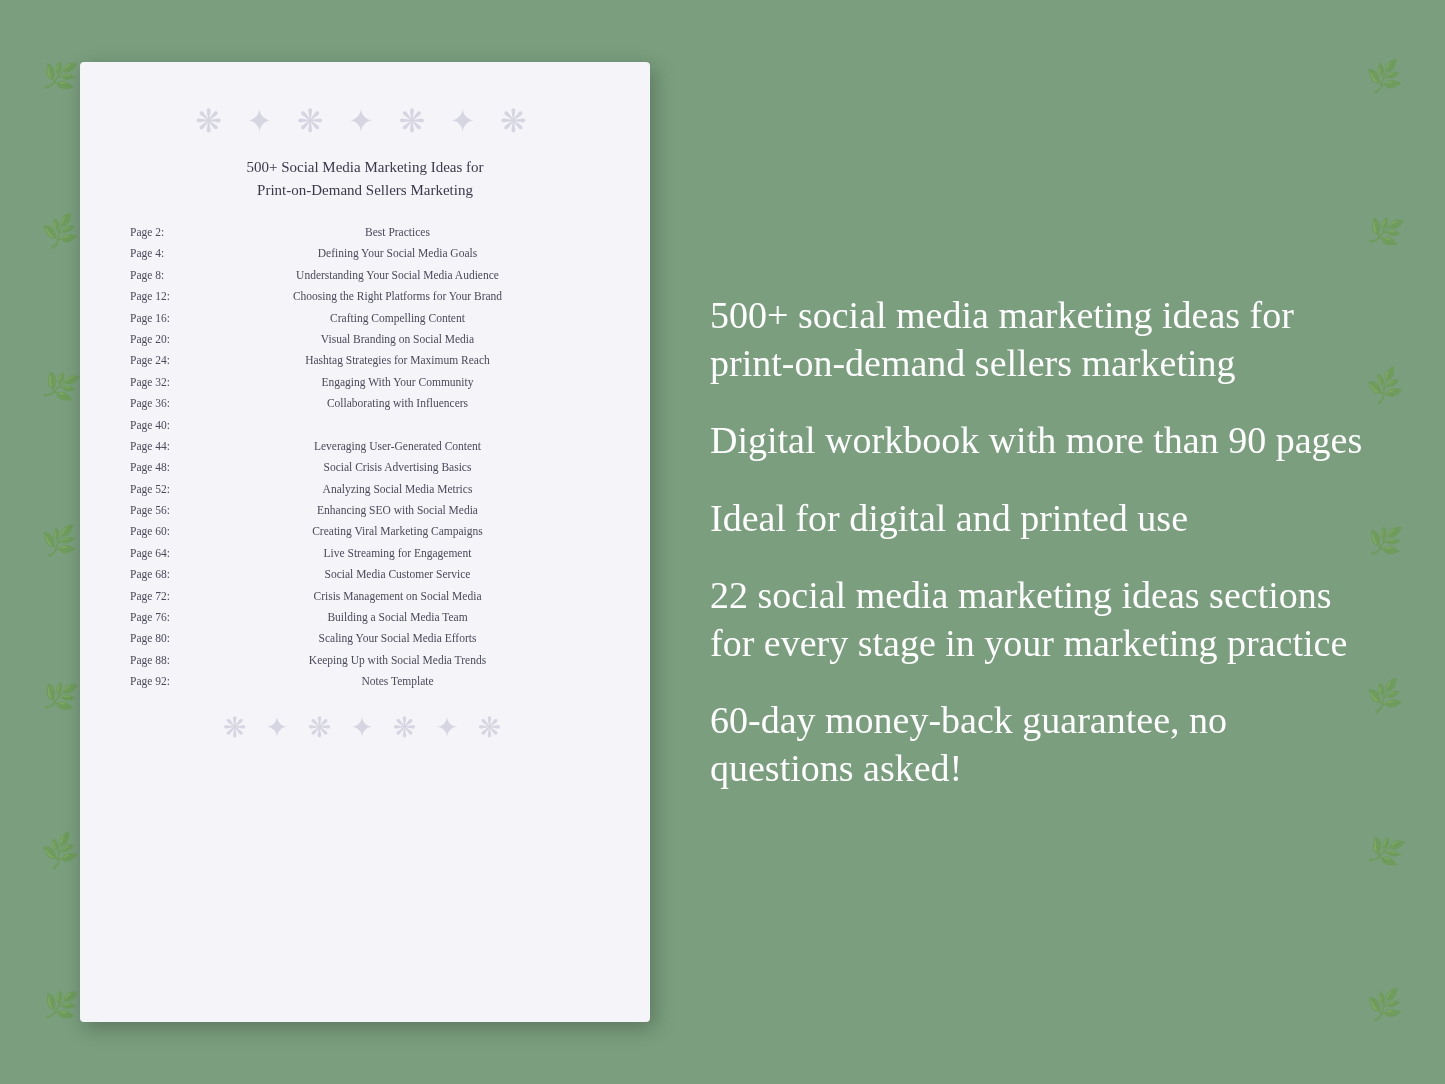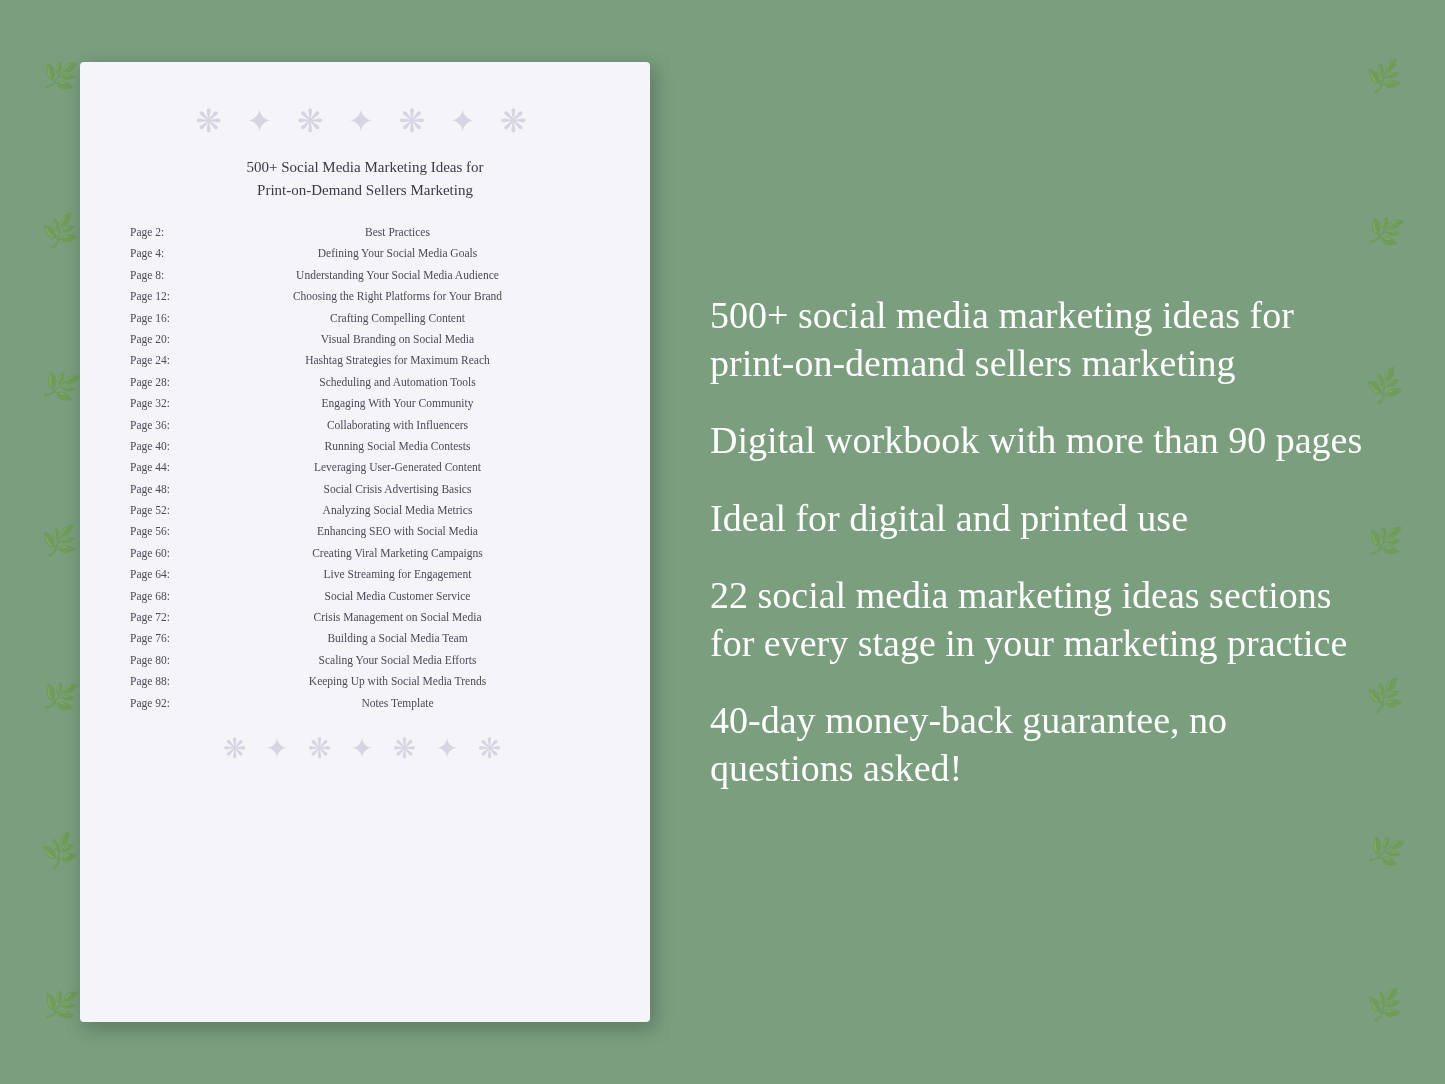--- a/index.html
+++ b/index.html
@@ -196,34 +196,29 @@
         </li>
         <li class="toc-item">
           <span class="toc-page">Page 20:</span>
           <span class="toc-title">Visual Branding on Social Media</span>
         </li>
         <li class="toc-item">
           <span class="toc-page">Page 24:</span>
           <span class="toc-title">Hashtag Strategies for Maximum Reach</span>
         </li>
         <li class="toc-item">
-          <span class="toc-page">Page 28:</span>
-          <span class="toc-title">Scheduling and Automation Tools</span>
-        </li>
-        <li class="toc-item">
           <span class="toc-page">Page 32:</span>
           <span class="toc-title">Engaging With Your Community</span>
         </li>
         <li class="toc-item">
           <span class="toc-page">Page 36:</span>
           <span class="toc-title">Collaborating with Influencers</span>
         </li>
         <li class="toc-item">
           <span class="toc-page">Page 40:</span>
-          <span class="toc-title">Running Social Media Contests</span>
         </li>
         <li class="toc-item">
           <span class="toc-page">Page 44:</span>
           <span class="toc-title">Leveraging User-Generated Content</span>
         </li>
         <li class="toc-item">
           <span class="toc-page">Page 48:</span>
           <span class="toc-title">Social Crisis Advertising Basics</span>
         </li>
         <li class="toc-item">
@@ -272,16 +267,16 @@
       ❋ ✦ ❋ ✦ ❋ ✦ ❋
     </div>
 
   </div>
 
   <div class="text-panel" id="features-panel">
   <div class="feature-text">500+ social media marketing ideas for print-on-demand sellers marketing</div>
       <div class="feature-text">Digital workbook with more than 90 pages</div>
       <div class="feature-text">Ideal for digital and printed use</div>
       <div class="feature-text">22 social media marketing ideas sections for every stage in your marketing practice</div>
-      <div class="feature-text">40-day money-back guarantee, no questions asked!</div>
+      <div class="feature-text">60-day money-back guarantee, no questions asked!</div>
     </div>
 
 </div>
 
 </body></html>

